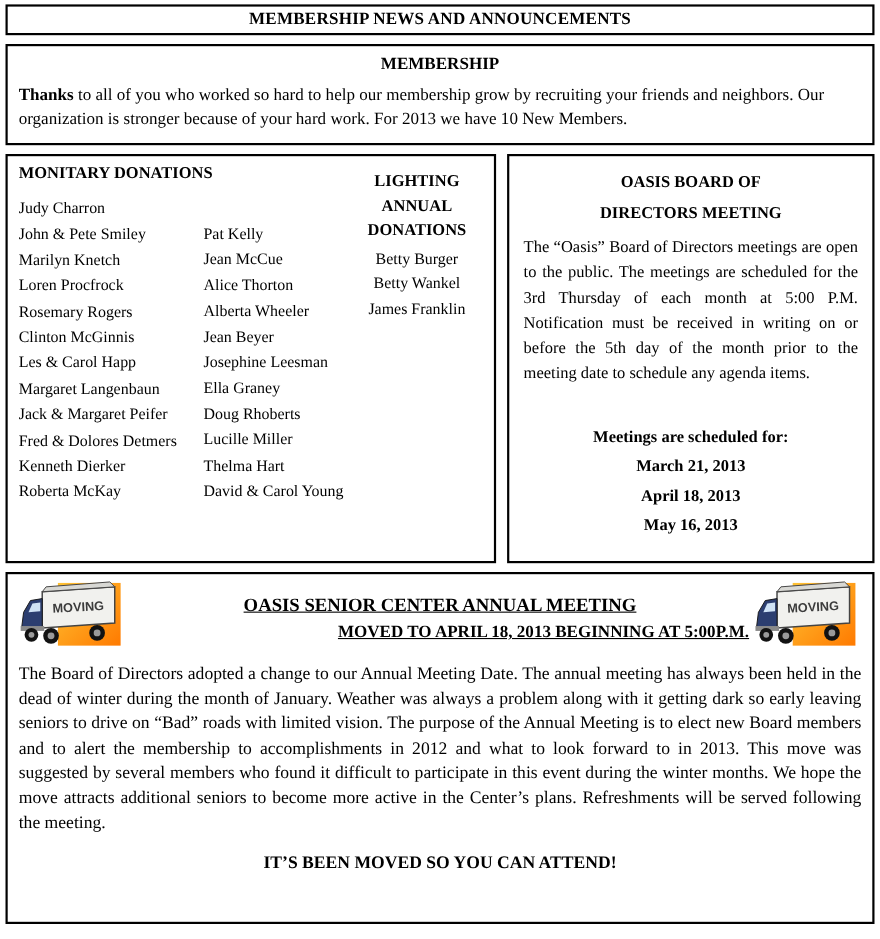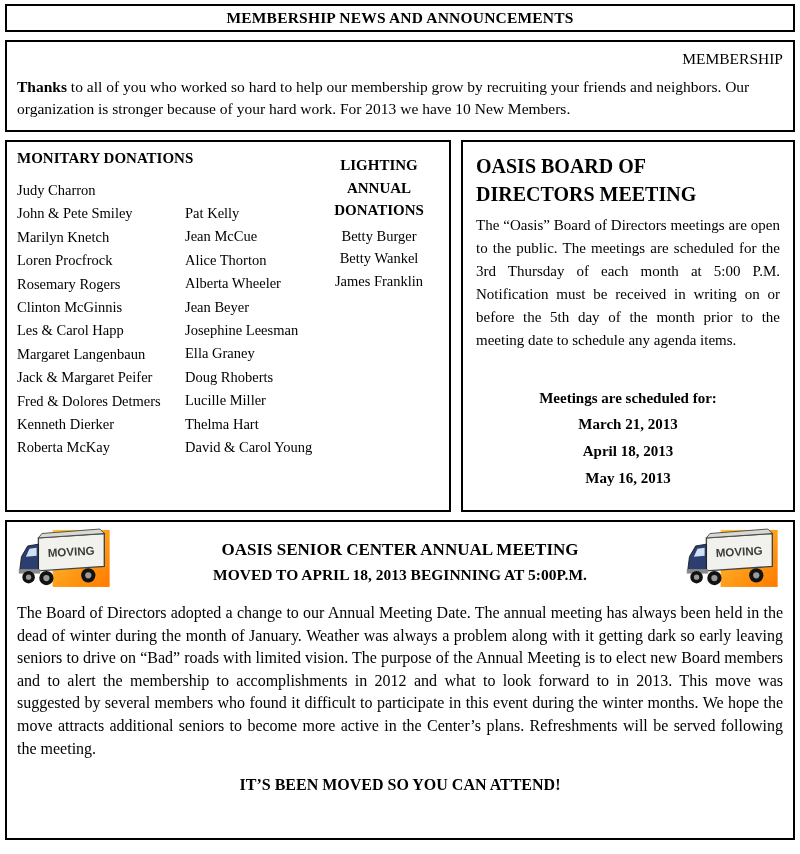--- a/index.html
+++ b/index.html
@@ -14,50 +14,50 @@
   }
   .page { padding: 4px 5px; }
   .box { border: 2px solid #000; background: #fff; }
 
   
   .header-box { height: 28px; display: flex; align-items: center; justify-content: center; margin-bottom: 8px; }
   .h1 { font-weight: bold; font-size: 15.5px; letter-spacing: 0.2px; }
 
   
   .membership-box { margin-bottom: 8px; padding: 8px 10px 10px; text-align: center; }
-  .h2 { font-weight: normal; font-size: 15.5px; margin-bottom: 8px; text-align: right; }
+  .h2 { font-weight: bold; font-size: 15.5px; margin-bottom: 8px; }
   .membership-text { font-size: 15.5px; line-height: 22px; text-align: left; }
 
   
   .row { display: flex; gap: 10px; margin-bottom: 8px; align-items: stretch; }
   .donations-box { width: 446px; min-height: 372px; padding: 8px 8px 6px 10px; }
   .don-cols { display: flex; }
   .don-col1 { width: 168px; }
   .don-col2 { width: 132px; padding-top: 52px; }
   .don-title { font-weight: bold; font-size: 15px; white-space: nowrap; height: 29px; }
   .donor { font-size: 14.5px; line-height: 23.4px; white-space: nowrap; }
   .lighting { flex: 1; text-align: center; padding-top: 4px; }
   .lighting-title div { font-weight: bold; font-size: 15px; line-height: 22.5px; }
   .lighting-names { margin-top: 3px; }
   .lighting-names .donor { line-height: 22.5px; }
 
   .board-box { flex: 1; min-height: 372px; padding: 10px 13px; }
-  .board-title { text-align: left; font-weight: bold; font-size: 20px; line-height: 28px; margin-bottom: 6px; }
+  .board-title { text-align: center; font-weight: bold; font-size: 15px; line-height: 28px; margin-bottom: 6px; }
   .board-text { font-size: 15px; line-height: 23px; text-align: justify; }
   .sched-label { margin-top: 38px; text-align: center; font-weight: bold; font-size: 15px; }
   .dates { margin-top: 4px; text-align: center; }
   .date { font-weight: bold; font-size: 15px; line-height: 27px; }
 
   
   .annual-box { padding: 4px 10px 10px; min-height: 320px; }
   .annual-header { display: flex; align-items: center; justify-content: space-between; margin-bottom: 4px; }
   .truck { width: 98px; height: 72px; flex: 0 0 auto; }
-  .annual-titles { flex: 1; text-align: center; padding: 0 4px; }
+  .annual-titles { flex: 1; text-align: center; padding: 0 4px; text-decoration: underline; }
   .annual-title { font-weight: bold; font-size: 17px; line-height: 26px; }
-  .annual-subtitle { font-weight: bold; font-size: 15.5px; line-height: 24px; }
+  .annual-subtitle { font-weight: bold; font-size: 15.5px; line-height: 24px; text-align: right; }
   .annual-text { font-size: 16px; line-height: 22.6px; text-align: justify; margin-top: 2px; }
   .annual-closing { text-align: center; font-weight: bold; font-size: 16px; margin-top: 16px; }
 </style>
 </head>
 <body>
 
 <div class="page">
 
   <div class="box header-box">
     <div class="h1">MEMBERSHIP NEWS AND ANNOUNCEMENTS</div>

